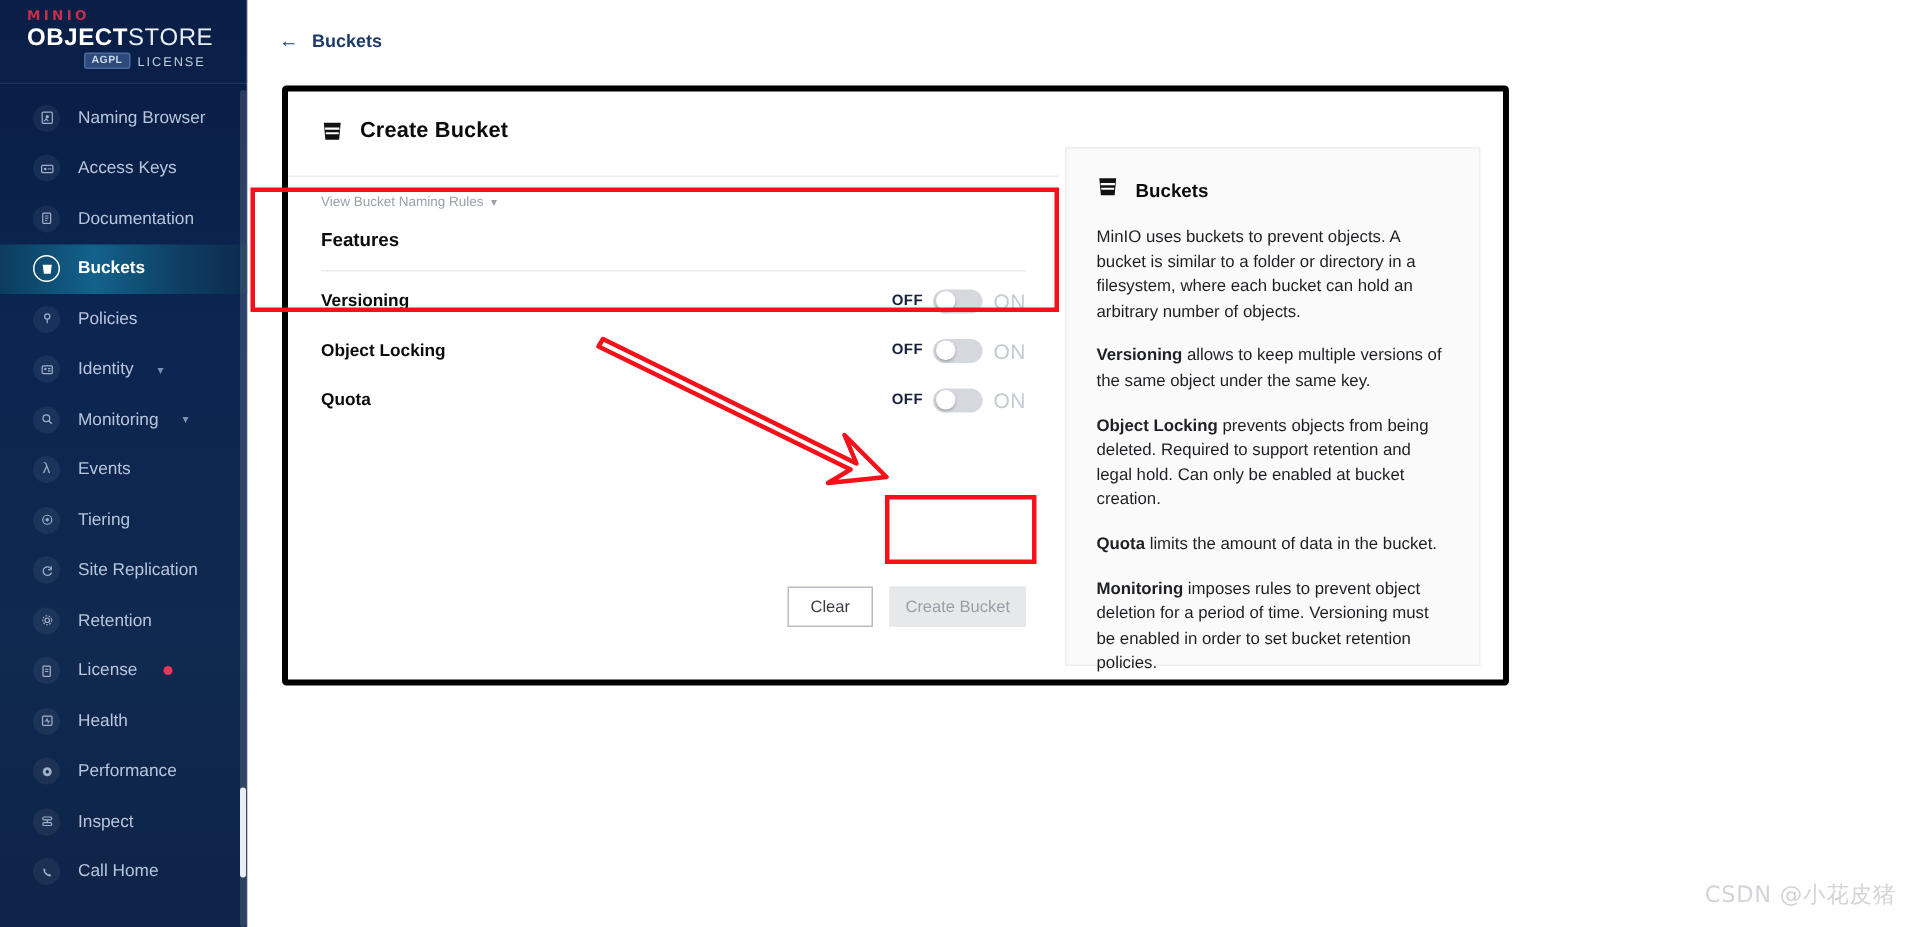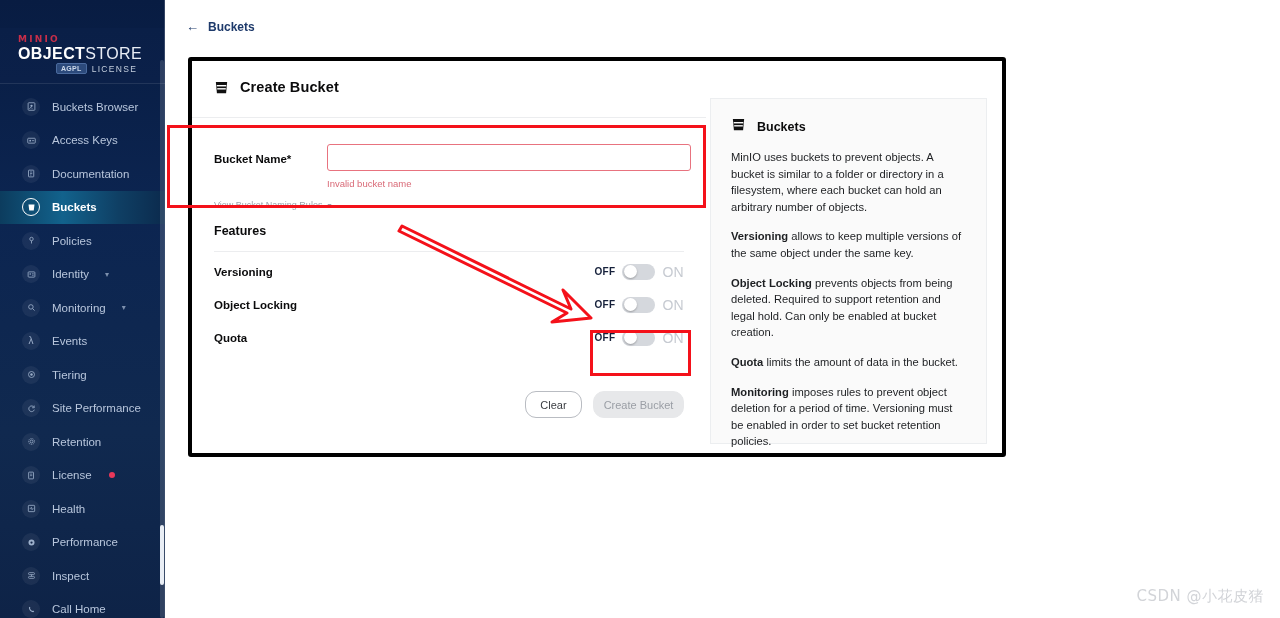--- a/index.html
+++ b/index.html
@@ -17,21 +17,20 @@
     position: absolute; left: 0; top: 0;
     width: 165px; height: 618px;
     background: linear-gradient(180deg,#081c42 0%,#0c2551 35%,#10294f 70%,#0e2347 100%);
     overflow: hidden;
   }
   .sb-logo {
     height: 55px;
     padding: 6px 0 0 18px;
     position: relative;
     background: linear-gradient(180deg,#0a1f47 0%,#0b2049 100%);
-    margin-top: 28px;
   }
   .sb-logo .minio {
     color: #c72e49; font-size: 9px; font-weight: bold;
     letter-spacing: 2.2px; line-height: 11px;
     font-family: "DejaVu Sans", sans-serif;
   }
   .sb-logo .objstore { line-height: 17px; white-space: nowrap; }
   .sb-logo .objstore .b { color:#fff; font-size:16px; font-weight:bold; letter-spacing:.4px;}
   .sb-logo .objstore .l { color:#e8edf5; font-size:16px; font-weight:300; letter-spacing:.4px;}
   .sb-logo .licrow { display:flex; align-items:center; gap:5px; margin-top:1px; padding-left:38px;}
@@ -139,21 +138,21 @@
     background:#fff; box-shadow:0 1px 2px rgba(0,0,0,.28);
   }
 
   .btn-row {
     position:absolute; left:0; top:330px; width:514px;
     display:flex; justify-content:flex-end; align-items:center; gap:11px;
     padding-right:22px;
   }
   .btn {
     font-family:"Liberation Sans", sans-serif; font-size:11px;
-    height:27px; border-radius:11px; cursor:pointer;
+    height:27px; border-radius:0; cursor:pointer;
     display:flex; align-items:center; justify-content:center;
   }
   .btn-clear { width:57px; background:#fff; border:1px solid #b9bcc2; color:#3a3d42; }
   .btn-create { width:91px; background:#e7e8ea; border:1px solid #e7e8ea; color:#9a9ea5; }
 
   
   .help {
     position:absolute; left:518px; top:37px;
     width:277px; height:346px;
     background:#fafafa; border:1px solid #eceef0;
@@ -201,21 +200,21 @@
     <div class="sb-list">
 
       <div class="sb-item">
         <span class="sb-ico">
           <svg width="9" height="9" viewBox="0 0 12 12">
               <rect x="1.5" y="1" width="9" height="10" rx="1" fill="none" stroke="currentColor" stroke-width="1.1"></rect>
               <circle cx="6" cy="5" r="1.5" fill="currentColor"></circle>
               <path d="M3.2 9.2 L5 7 L7 9" fill="none" stroke="currentColor" stroke-width="1"></path>
             </svg>
         </span>
-        <span>Buckets Browser</span>
+        <span>Naming Browser</span>
       </div>
 
       <div class="sb-item">
         <span class="sb-ico">
           <svg width="9" height="9" viewBox="0 0 12 12">
               <rect x="1" y="3" width="10" height="6.5" rx="1" fill="none" stroke="currentColor" stroke-width="1.1"></rect>
               <circle cx="4.2" cy="6.2" r="1.2" fill="currentColor"></circle>
               <path d="M6.5 6.2 H9.5" stroke="currentColor" stroke-width="1"></path>
             </svg>
         </span>
@@ -291,21 +290,21 @@
         <span>Tiering</span>
       </div>
 
       <div class="sb-item">
         <span class="sb-ico">
           <svg width="9" height="9" viewBox="0 0 12 12">
               <path d="M9.5 4.5 A3.8 3.8 0 1 0 9.8 7.5" fill="none" stroke="currentColor" stroke-width="1.1"></path>
               <path d="M9.6 2 V5 H6.7" fill="none" stroke="currentColor" stroke-width="1"></path>
             </svg>
         </span>
-        <span>Site Performance</span>
+        <span>Site Replication</span>
       </div>
 
       <div class="sb-item">
         <span class="sb-ico">
           <svg width="9" height="9" viewBox="0 0 12 12">
               <circle cx="6" cy="6" r="2" fill="none" stroke="currentColor" stroke-width="1.1"></circle>
               <circle cx="6" cy="6" r="4" fill="none" stroke="currentColor" stroke-width="1" stroke-dasharray="1.6 1.2"></circle>
             </svg>
         </span>
         <span>Retention</span>
@@ -386,27 +385,20 @@
             <path d="M2.9 6.1 H13.1" stroke="#fff" stroke-width="1.5"></path>
             <path d="M3.4 9.4 H12.6" stroke="#fff" stroke-width="1.5"></path>
           </svg>
         </span>
         <span class="ttl">Create Bucket</span>
       </div>
 
       <div class="form-area">
         <div class="hr-line"></div>
 
-        <div class="field-row">
-          <div class="field-label">Bucket Name*</div>
-          <div class="field-ctrl">
-            <input class="txtinput" type="text" placeholder="" style="">
-            <div class="err-msg">Invalid bucket name</div>
-          </div>
-        </div>
 
         <div class="rules-link">
           <span>View Bucket Naming Rules</span>
           <span class="cv">▾</span>
         </div>
 
         <div class="features-h">Features</div>
         <div class="feat-sep"></div>
 
         <div class="feat-row">

